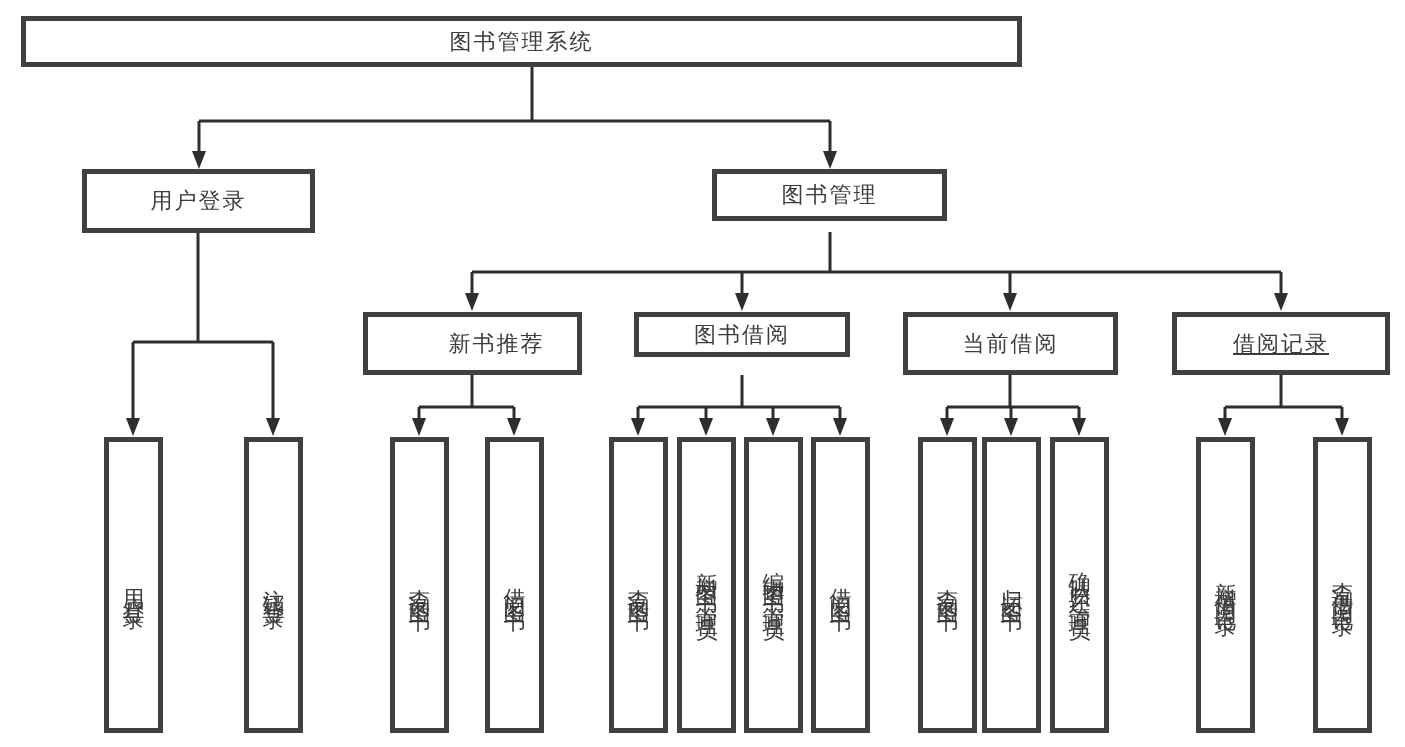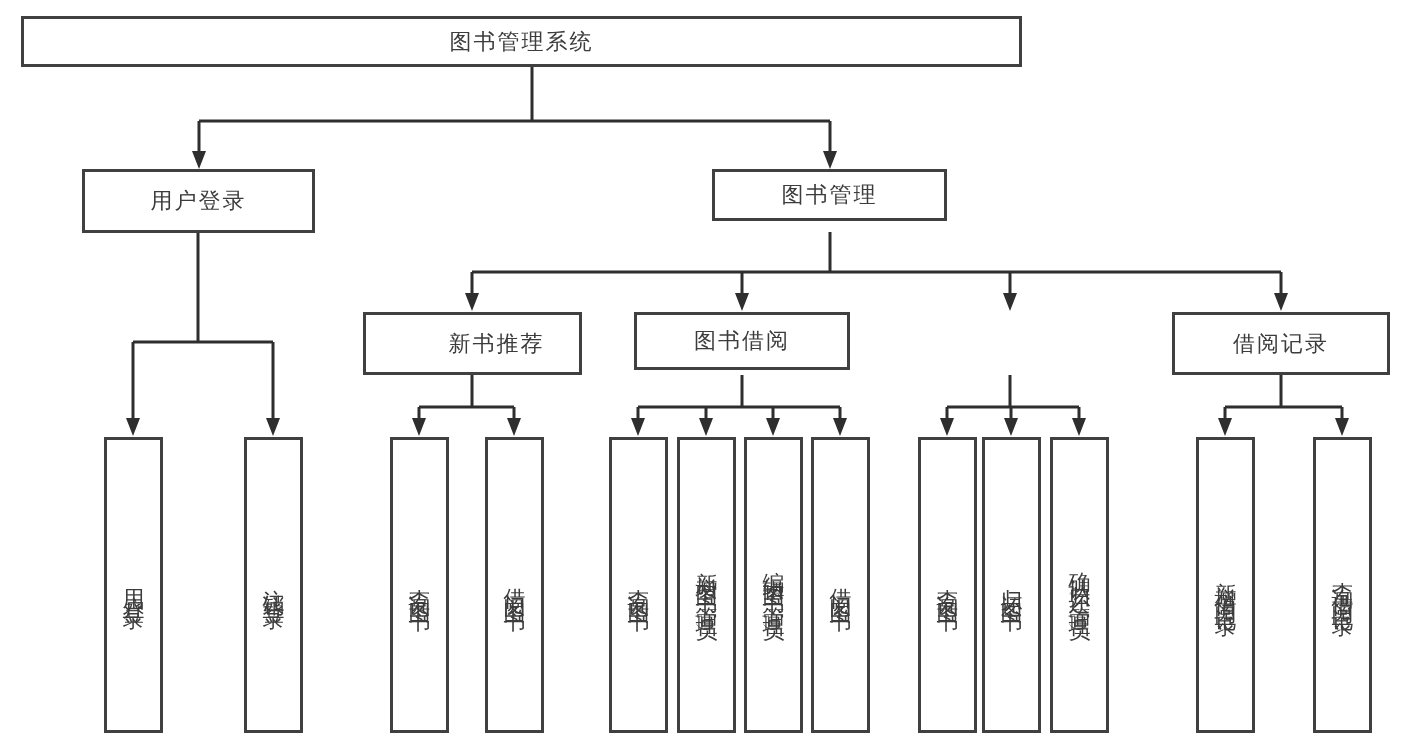--- a/index.html
+++ b/index.html
@@ -13,21 +13,21 @@
   }
   .connectors {
     position: absolute;
     left: 0; top: 0;
     width: 1405px; height: 747px;
     pointer-events: none;
   }
   .box {
     position: absolute;
     box-sizing: border-box;
-    border: 3px solid #404040;
+    border: 5px solid #404040;
     background: #ffffff;
     display: flex;
     align-items: center;
     justify-content: center;
     color: #3c3c3c;
     text-align: center;
   }
   .h {
     font-size: 22px;
     letter-spacing: 2px;
@@ -75,22 +75,23 @@
       M940 418 h14 l-7 18 z  M1004 418 h14 l-7 18 z  M1072 418 h14 l-7 18 z
       M1218 418 h14 l-7 18 z M1335 418 h14 l-7 18 z"></path>
   </svg>
 
   <div class="box h" style="left:21px; top:16px; width:1001px; height:51px;">图书管理系统</div>
 
   <div class="box h" style="left:82px; top:169px; width:233px; height:64px;">用户登录</div>
   <div class="box h" style="left:712px; top:169px; width:235px; height:52px;">图书管理</div>
 
   <div class="box h" style="left:363px; top:312px; width:219px; height:63px;padding-left:48px;">新书推荐</div>
-  <div class="box h" style="left:634px; top:312px; width:216px; height:58px;">图书借阅</div>
-  <div class="box h" style="left:1172px; top:312px; width:218px; height:63px;">借阅记录</div>
+  <div class="box h" style="left:634px; top:312px; width:216px; height:45px;">图书借阅</div>
+  <div class="box h" style="left:903px; top:312px; width:215px; height:63px;">当前借阅</div>
+  <div class="box h" style="left:1172px; top:312px; width:218px; height:63px;text-decoration:underline;">借阅记录</div>
 
   <div class="box v leaf" style="left:104px;">用户登录</div>
   <div class="box v leaf" style="left:244px;">注销登录</div>
 
   <div class="box v leaf" style="left:390px;">查询图书</div>
   <div class="box v leaf" style="left:485px;">借阅图书</div>
 
   <div class="box v leaf" style="left:609px;">查询图书</div>
   <div class="box v leaf" style="left:677px;">新增图书（管理员）</div>
   <div class="box v leaf" style="left:744px;">编辑图书（管理员）</div>

